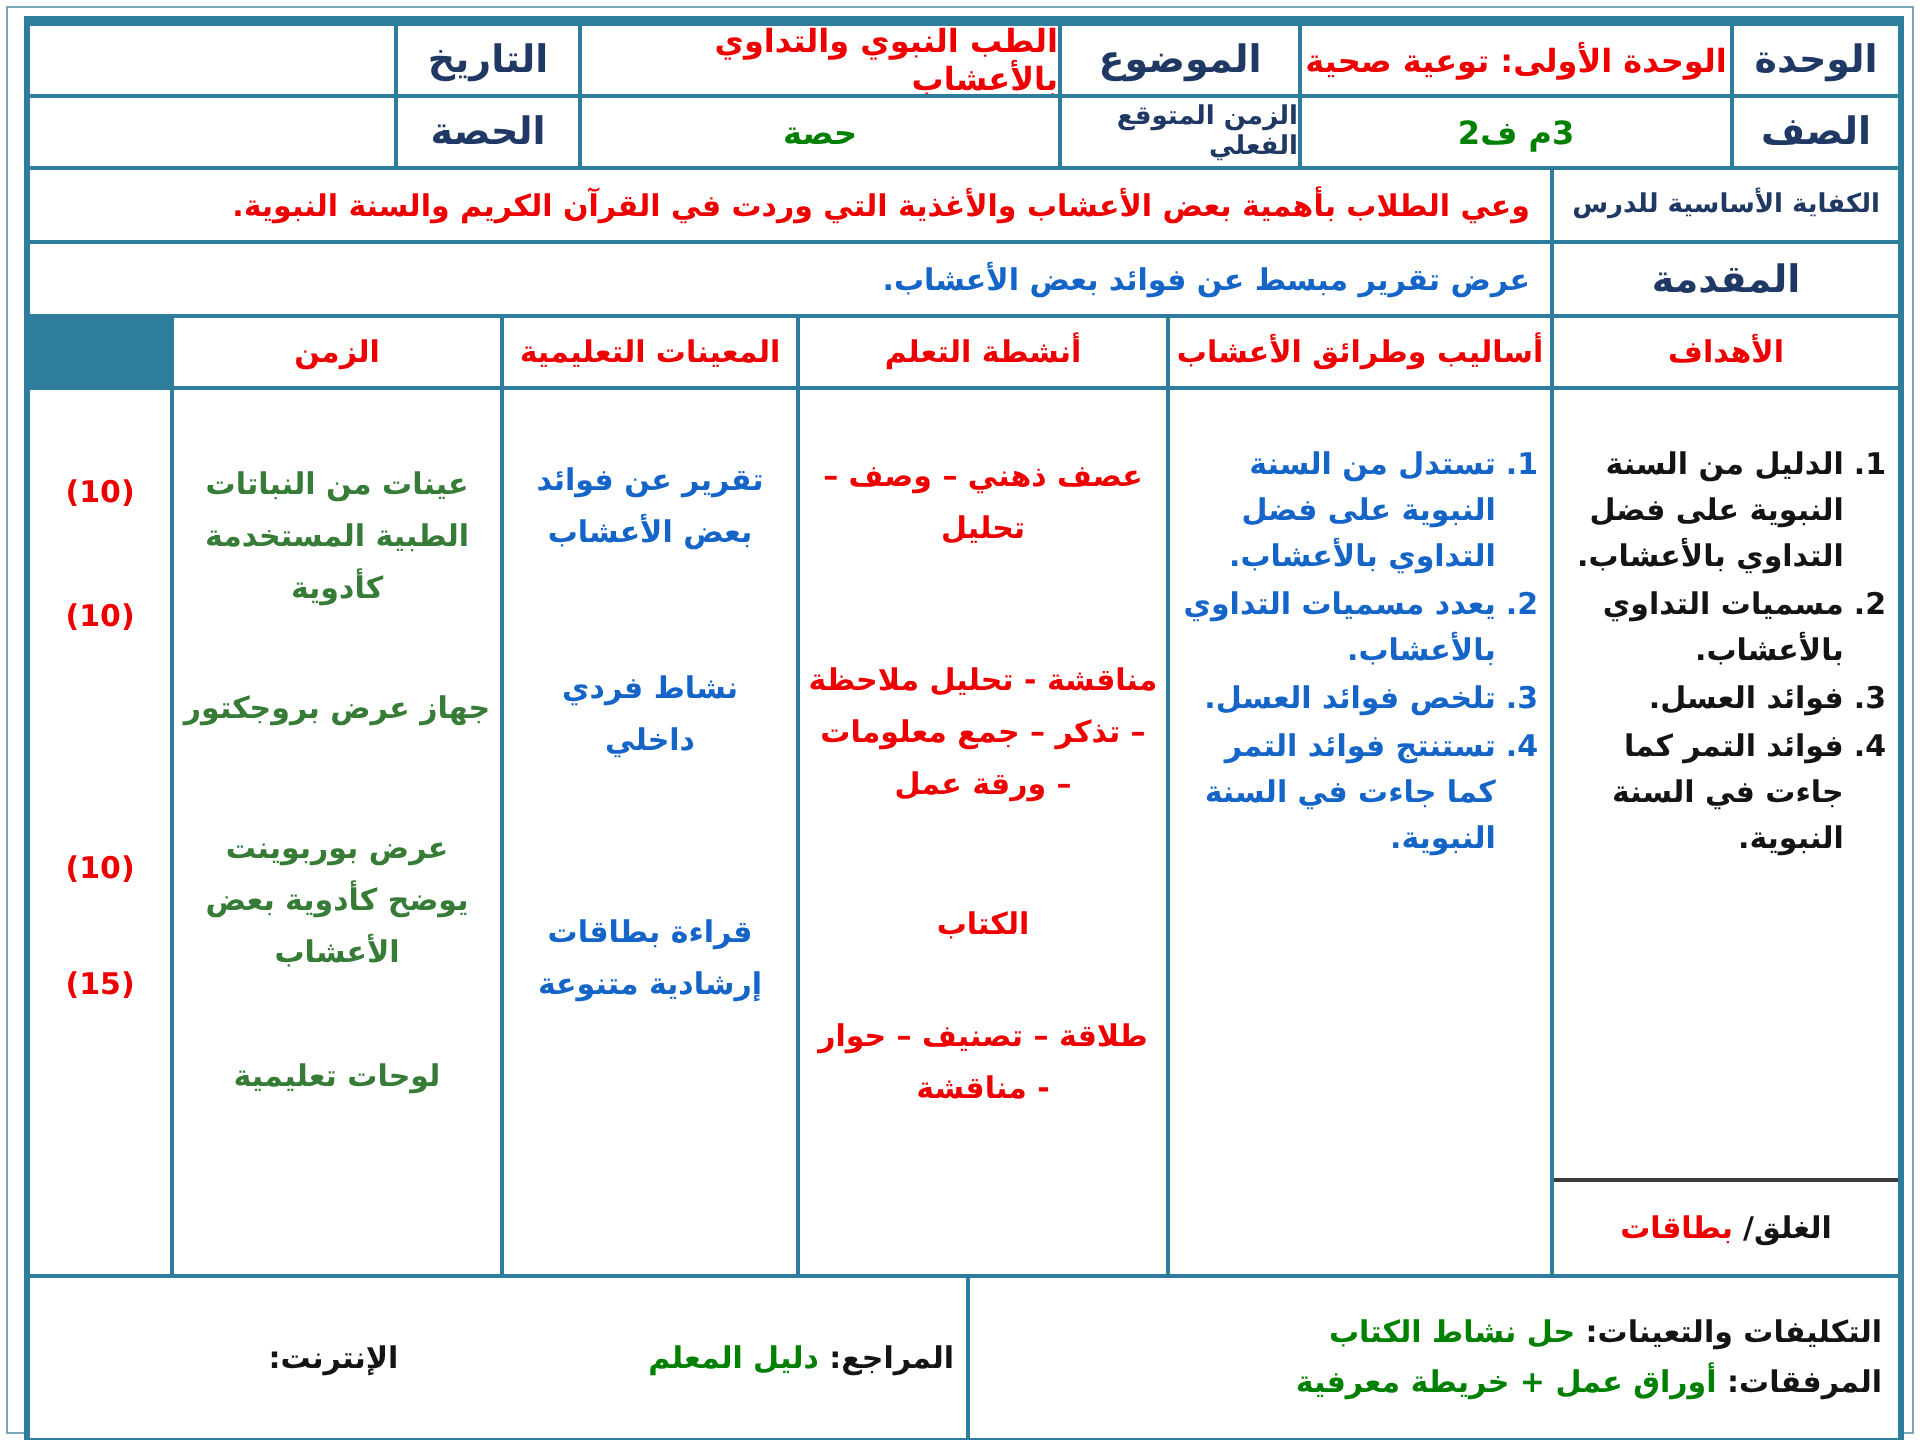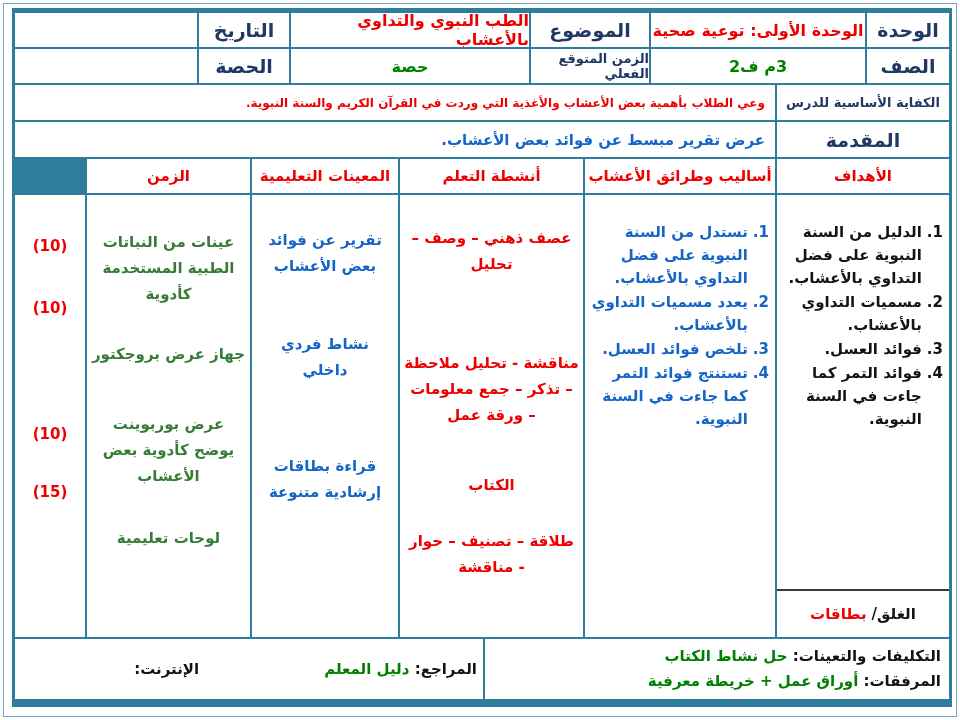--- a/index.html
+++ b/index.html
@@ -7,21 +7,21 @@
         direction:rtl;font-family:"DejaVu Sans",sans-serif;font-weight:bold;}
   .outer-frame{position:absolute;inset:3px;border:1px solid #7aa7bb;pointer-events:none;}
   .tbl{position:absolute;top:8px;right:8px;width:940px;box-sizing:border-box;
        border:3px solid #2e7d9c;border-top-width:5px;border-bottom-width:8px;
        background:#2e7d9c;display:flex;flex-direction:column;gap:2px;}
   .row{display:grid;gap:2px;background:#2e7d9c;}
   .rowA{grid-template-columns:82px 214px 118px 238px 90px 1fr;height:34px;}
   .rowCD{grid-template-columns:172px 1fr;height:35px;}
   .rowE{grid-template-columns:172px 190px 183px 146px 163px 1fr;height:34px;}
   .rowF{grid-template-columns:172px 190px 183px 146px 163px 1fr;height:442px;}
-  .rowG{grid-template-columns:464px 1fr;height:60px;}
+  .rowG{grid-template-columns:464px 1fr;height:80px;}
   .c{background:#fff;display:flex;align-items:center;justify-content:center;
      overflow:hidden;box-sizing:border-box;}
   .navy{color:#1f3864;font-size:19px;}
   .red{color:#ee0000;}
   .green{color:#008000;}
   .blue{color:#1565c8;}
   .blk{color:#141414;}
   .val{font-size:16px;}
   .fit{font-size:13px;}
   .rightpad{justify-content:flex-start;padding-right:10px;}
@@ -64,21 +64,21 @@
       <div class="c navy">الصف</div>
       <div class="c green val">3م ف2</div>
       <div class="c navy fit">الزمن المتوقع الفعلي</div>
       <div class="c green val">حصة</div>
       <div class="c navy">الحصة</div>
       <div class="c"></div>
     </div>
 
     <div class="row rowCD">
       <div class="c navy fit">الكفاية الأساسية للدرس</div>
-      <div class="c red rightpad" style="font-size:12px;">وعي الطلاب بأهمية بعض الأعشاب والأغذية التي وردت في القرآن الكريم والسنة النبوية.</div>
+      <div class="c red rightpad" style="font-size:15px;">وعي الطلاب بأهمية بعض الأعشاب والأغذية التي وردت في القرآن الكريم والسنة النبوية.</div>
     </div>
 
     <div class="row rowCD">
       <div class="c navy">المقدمة</div>
       <div class="c blue rightpad" style="font-size:15px;">عرض تقرير مبسط عن فوائد بعض الأعشاب.</div>
     </div>
 
     <div class="row rowE">
       <div class="c hdr">الأهداف</div>
       <div class="c hdr fit" style="color:#ee0000;">أساليب وطرائق الأعشاب</div>
@@ -130,21 +130,21 @@
           </div>
           <div class="li">
             <span class="num">4.</span>
             <span>تستنتج فوائد التمر كما جاءت في السنة النبوية.</span>
           </div>
         </div>
       </div>
 
       <div class="c tall blockcol red">
         <div style="margin-top:30px;">عصف ذهني – وصف – تحليل</div>
-        <div style="margin-top:73px;">مناقشة - تحليل ملاحظة – تذكر – جمع معلومات – ورقة عمل</div>
+        <div style="margin-top:50px;">مناقشة - تحليل ملاحظة – تذكر – جمع معلومات – ورقة عمل</div>
         <div style="margin-top:44px;">الكتاب</div>
         <div style="margin-top:30px;">طلاقة – تصنيف – حوار - مناقشة</div>
       </div>
 
       <div class="c tall blockcol blue">
         <div style="margin-top:32px;">تقرير عن فوائد بعض الأعشاب</div>
         <div style="margin-top:52px;">نشاط فردي داخلي</div>
         <div style="margin-top:70px;">قراءة بطاقات إرشادية متنوعة</div>
       </div>
 

